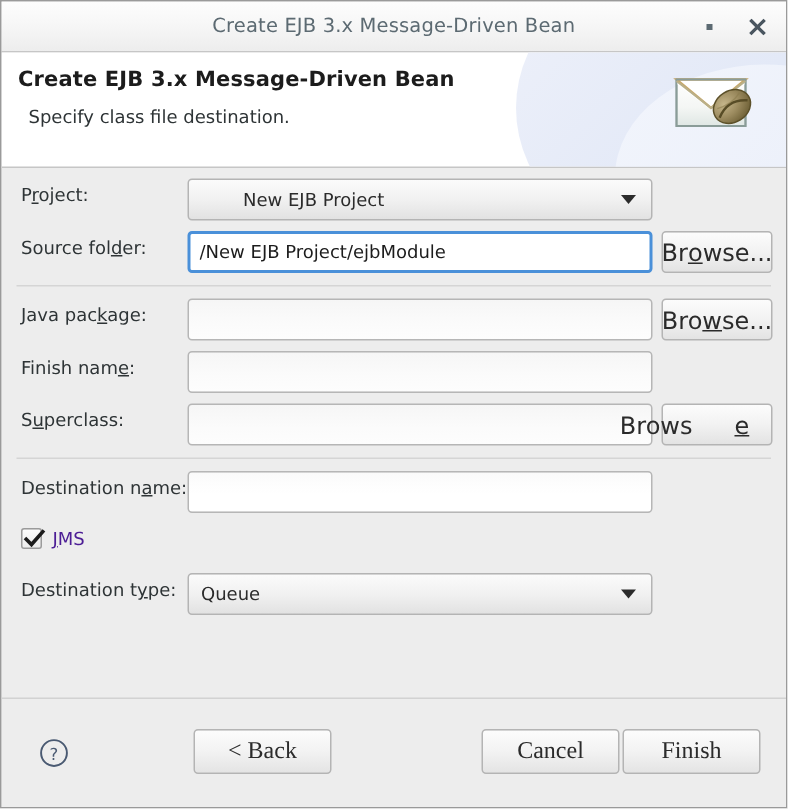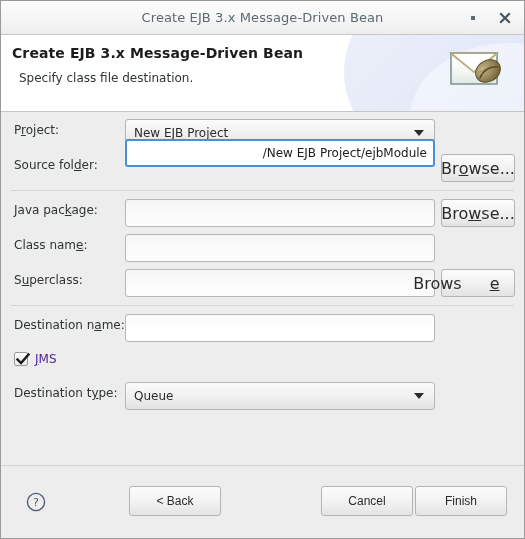--- a/index.html
+++ b/index.html
@@ -253,22 +253,22 @@
     position: absolute;
     display: flex;
   }
   .btn {
     width: 92px;
     height: 30px;
     box-sizing: border-box;
     background: linear-gradient(to bottom, #fcfcfc 0%, #f3f3f3 48%, #e4e4e4 100%);
     border: 1px solid #b4b4b4;
     border-radius: 3px;
-    font-family: Liberation Sans, sans-serif;
-    font-size: 12px;
+    font-family: Liberation Serif, serif;
+    font-size: 16px;
     color: #2b2b2b;
     display: flex;
     align-items: center;
     justify-content: center;
     cursor: default;
     padding: 0;
     margin-right: 2px;
   }
   .btn:last-child { margin-right: 0; }
 </style>
@@ -324,46 +324,46 @@
           <path d="M-11 2 Q0 -6 11 2" fill="none" stroke="#584c26" stroke-width="1.6"></path>
           <path d="M-9 -4 Q0 -1 9 -5" fill="none" stroke="#8b7c4d" stroke-width="0.9" opacity="0.6"></path>
         </g>
       </svg>
     </div>
   </div>
 
   <div class="body">
 
     <div class="label" style="top:11px;"><span>P</span><u>r</u><span>oject:</span></div>
-    <div class="combo" style="top:7px;">
+    <div class="combo" style="top:7px;padding-left:28px;">
       <div class="combo-text">New EJB Project</div>
       <div class="combo-arrow">
           <span class="tri-down"></span>
         </div>
     </div>
 
     <div class="label" style="top:46px;"><span>Source fol</span><u>d</u><span>er:</span></div>
-    <input class="textfield focused" style="top: 27px; text-align: right;" type="text" value="/New EJB Project/ejbModule">
+    <input class="textfield focused" style="top: 42px;" type="text" value="/New EJB Project/ejbModule">
     <button class="browse" style="top:42px;">
         <span>Br</span>
         <u>o</u>
         <span>wse...</span>
       </button>
 
     <div class="sep" style="top:78px;"></div>
 
     <div class="label" style="top:91px;"><span>Java pac</span><u>k</u><span>age:</span></div>
     <input class="textfield empty" style="top: 87px;" type="text" value="">
     <button class="browse" style="top:87px;">
         <span>Bro</span>
         <u>w</u>
         <span>se...</span>
       </button>
 
-    <div class="label" style="top:126px;"><span>Class nam</span><u>e</u><span>:</span></div>
+    <div class="label" style="top:126px;"><span>Finish nam</span><u>e</u><span>:</span></div>
     <input class="textfield empty" style="top: 122px;" type="text" value="">
 
     <div class="label" style="top:161px;"><span>S</span><u>u</u><span>perclass:</span></div>
     <input class="textfield empty" style="top: 157px;" type="text" value="">
     <button class="browse" style="top:157px;gap:28px;">
         <span>Brows</span>
         <u>e</u>
         <span>...</span>
       </button>
 

